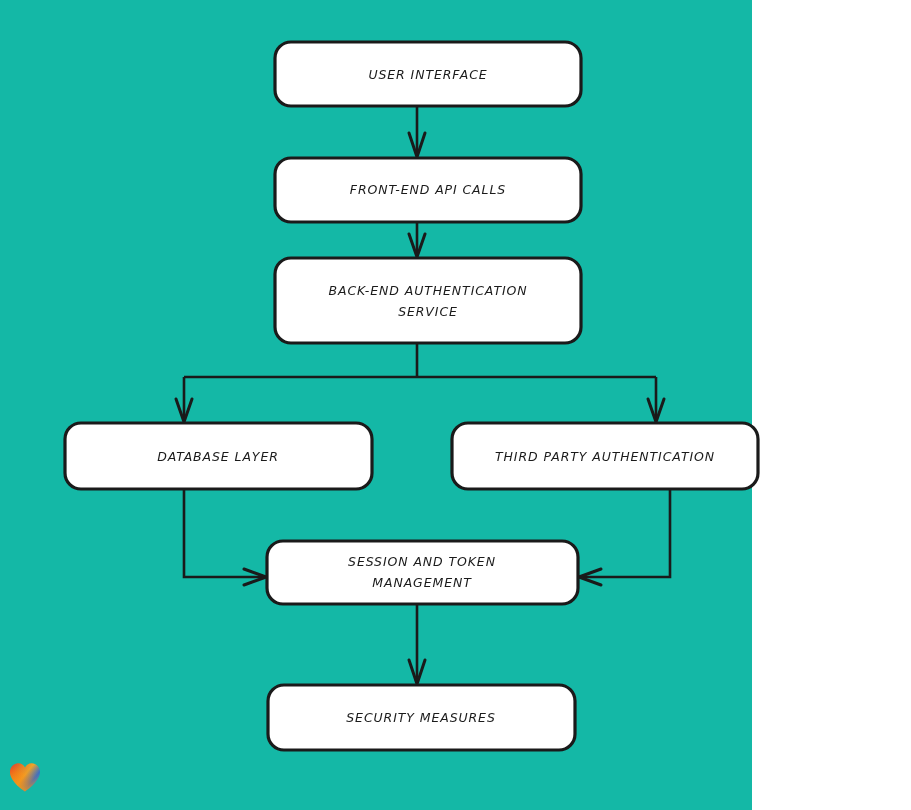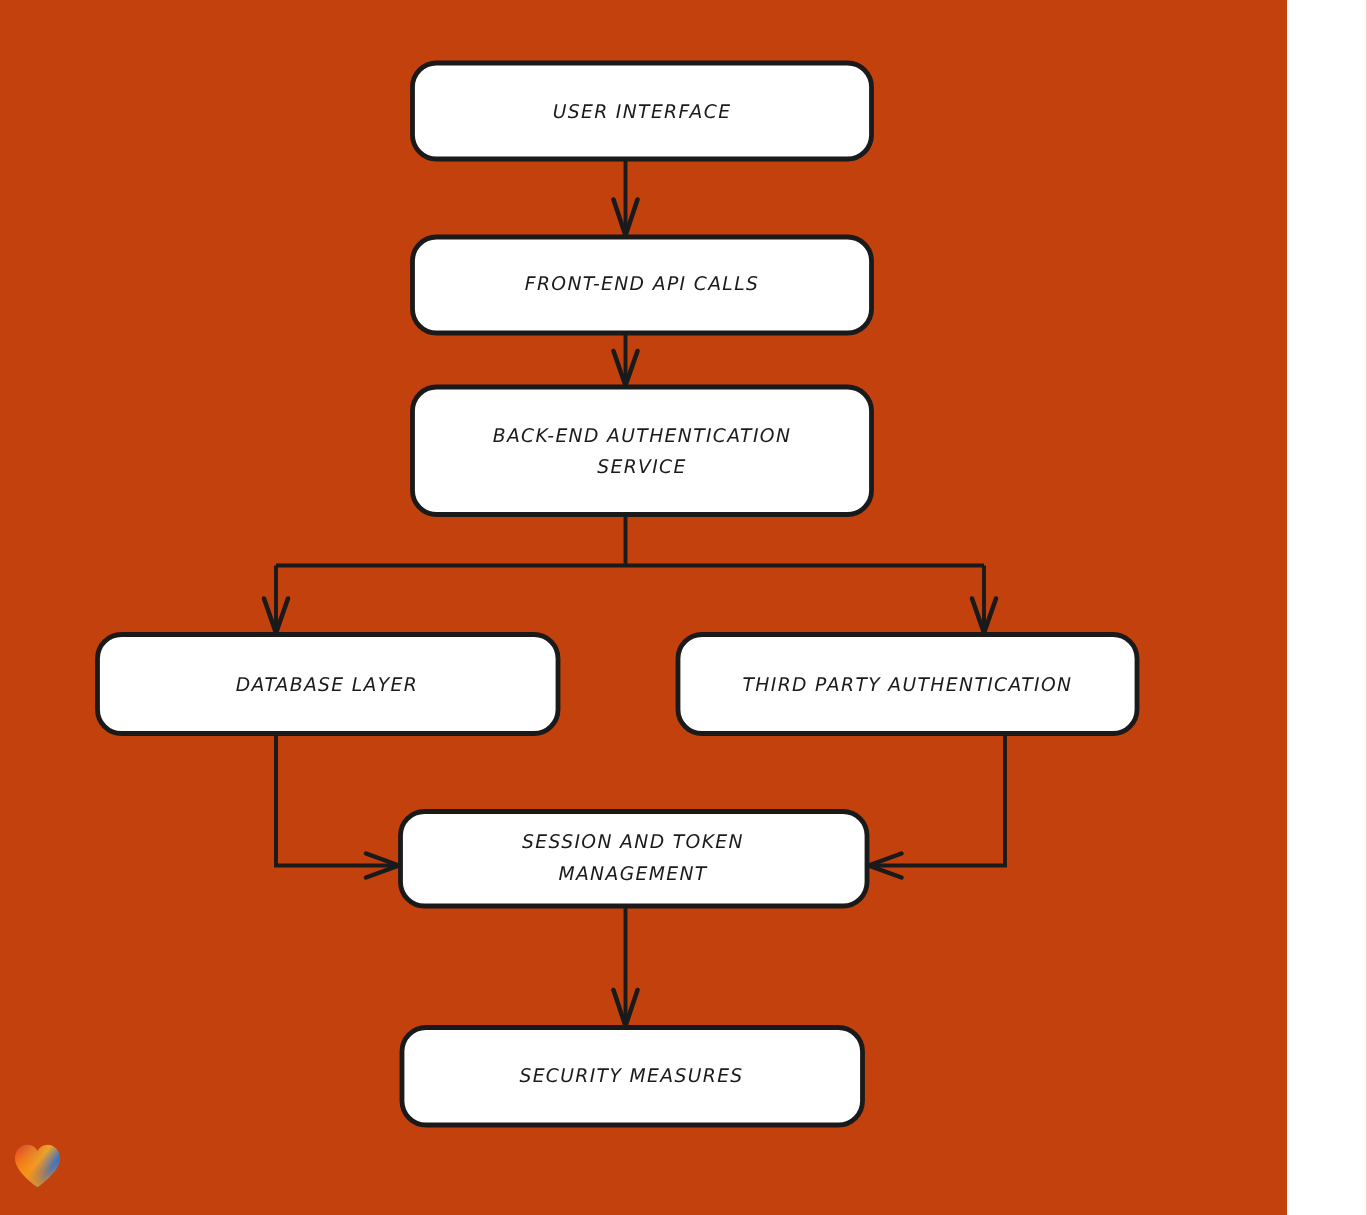--- a/index.html
+++ b/index.html
@@ -9,23 +9,23 @@
     background: #ffffff;
   }
   body {
     width: 911px;
     height: 810px;
     overflow: hidden;
     font-family: "DejaVu Sans", sans-serif;
   }
   #canvas {
     position: relative;
-    width: 858px;
+    width: 752px;
     height: 810px;
-    background: #c2410c;
+    background: #14b8a6;
   }
   #flow-svg {
     position: absolute;
     top: 0;
     left: 0;
     width: 911px;
     height: 810px;
   }
   .node-box {
     fill: #ffffff;

